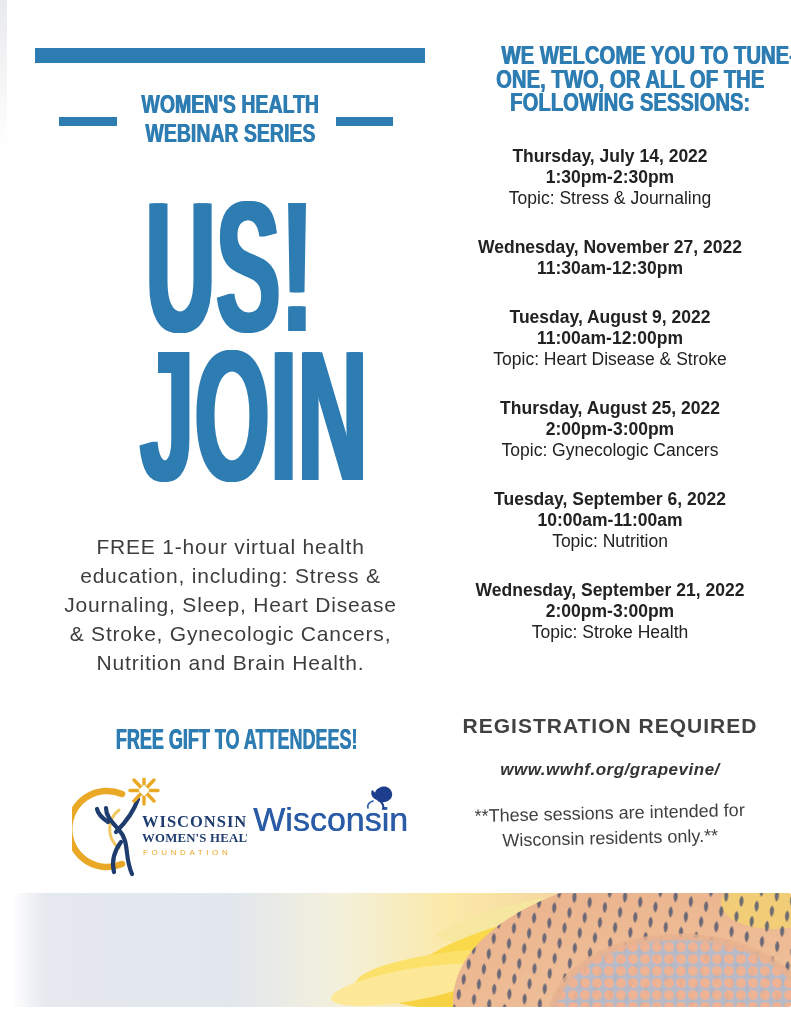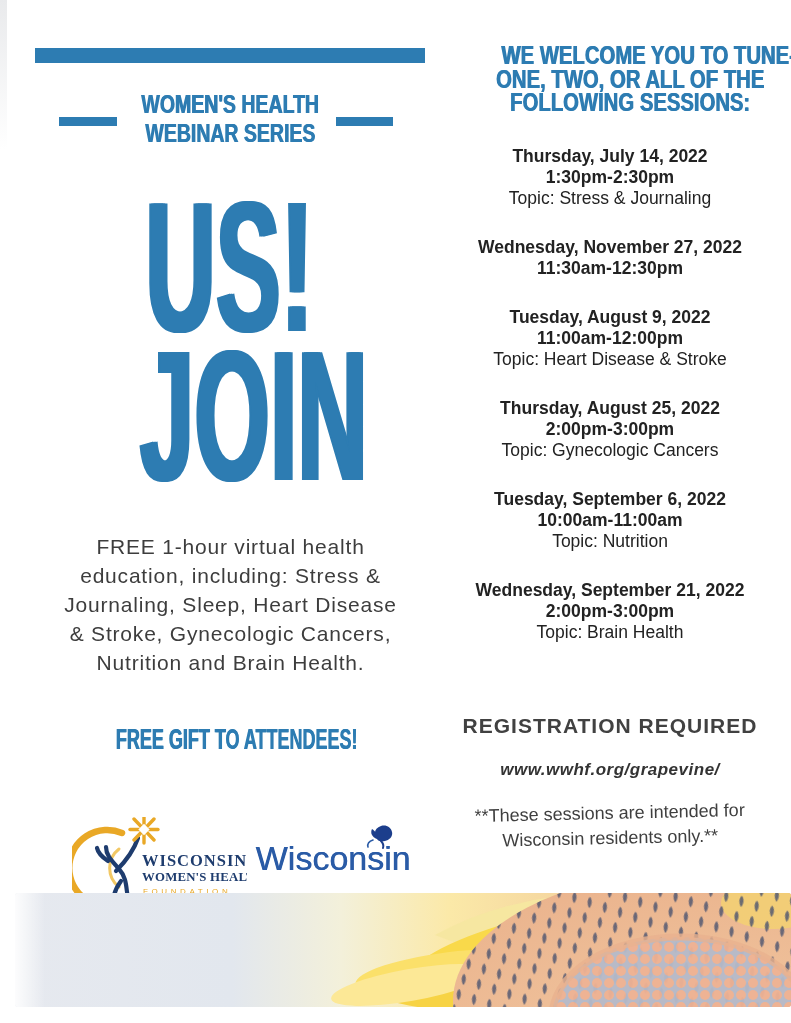--- a/index.html
+++ b/index.html
@@ -22,21 +22,21 @@
   .dash-right{left:336px;width:57px;}
 
   .join{left:35px;top:192px;width:390px;font-weight:bold;font-size:186px;line-height:149px;letter-spacing:1px;}
   .join .cond{transform:scaleX(0.52);text-shadow:4px 0 0 currentColor,-4px 0 0 currentColor;}
 
   .description{left:58px;top:532px;width:345px;font-size:21px;line-height:29px;color:#3d3d3d;letter-spacing:0.8px;}
 
   .free-gift{left:35px;top:722px;width:390px;font-weight:bold;font-size:30px;line-height:34px;}
   .free-gift .cond{transform:scaleX(0.6);text-shadow:1px 0 0 currentColor;}
 
-  .logos{left:35px;top:815px;width:390px;height:105px;text-align:center;}
+  .logos{left:35px;top:776px;width:390px;height:105px;}
   .wwhf{position:absolute;left:37px;top:2px;width:175px;height:100px;}
   .grapevine{position:absolute;left:218px;top:24px;width:160px;height:56px;font-size:34px;color:#2a5ba6;letter-spacing:0;white-space:nowrap;text-shadow:0.5px 0 0 currentColor;}
   .grapevine .leaf{position:absolute;left:106px;top:-14px;}
 
   
   .welcome{left:452px;top:44px;width:356px;font-weight:bold;font-size:26px;line-height:23.5px;}
   .welcome .cond{transform:scaleX(0.78);text-shadow:1px 0 0 currentColor;}
 
   .sessions{left:432px;top:146px;width:356px;color:#222222;font-size:17.5px;line-height:21px;}
   .session{margin-bottom:28px;}
@@ -140,21 +140,21 @@
       <div class="topic">Topic: Gynecologic Cancers</div>
     </div>
     <div class="session">
       <div class="date">Tuesday, September 6, 2022</div>
       <div class="time">10:00am-11:00am</div>
       <div class="topic">Topic: Nutrition</div>
     </div>
     <div class="session">
       <div class="date">Wednesday, September 21, 2022</div>
       <div class="time">2:00pm-3:00pm</div>
-      <div class="topic">Topic: Brain Health</div>
+      <div class="topic">Topic: Stroke Health</div>
     </div>
   </div>
 
   <div class="abs registration ctr">REGISTRATION REQUIRED</div>
   <div class="abs reg-url ctr">www.wwhf.org/grapevine/</div>
   <div class="abs note ctr">
     <div>**These sessions are intended for</div>
     <div>Wisconsin residents only.**</div>
   </div>
 

